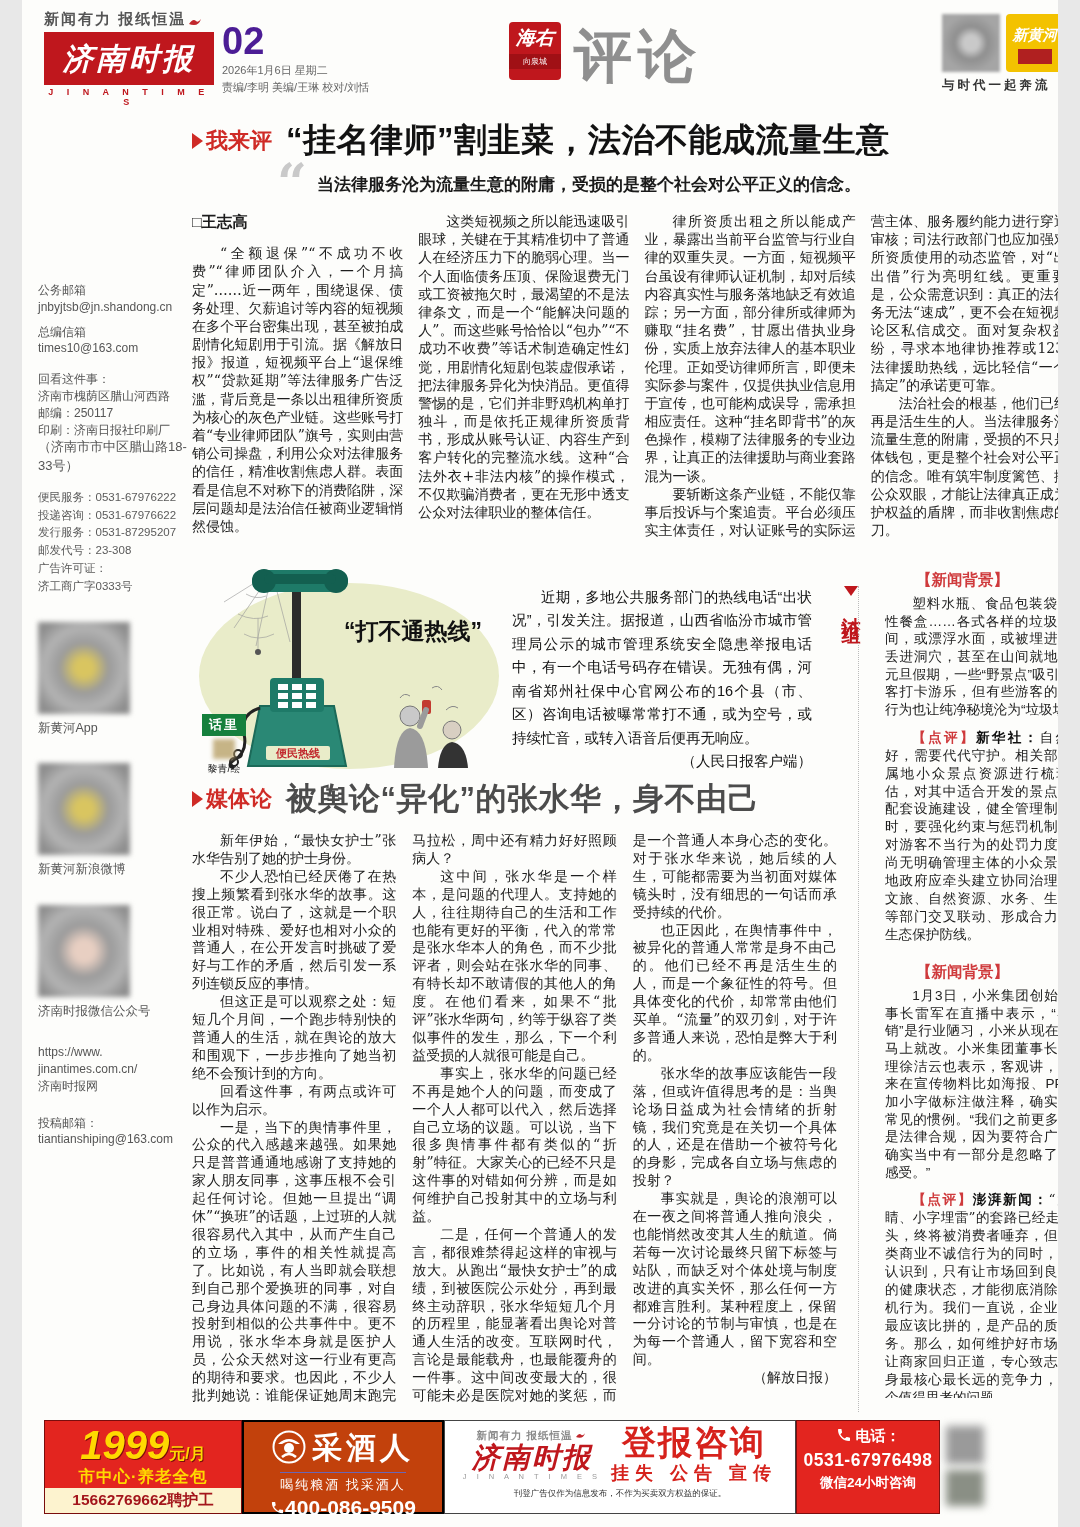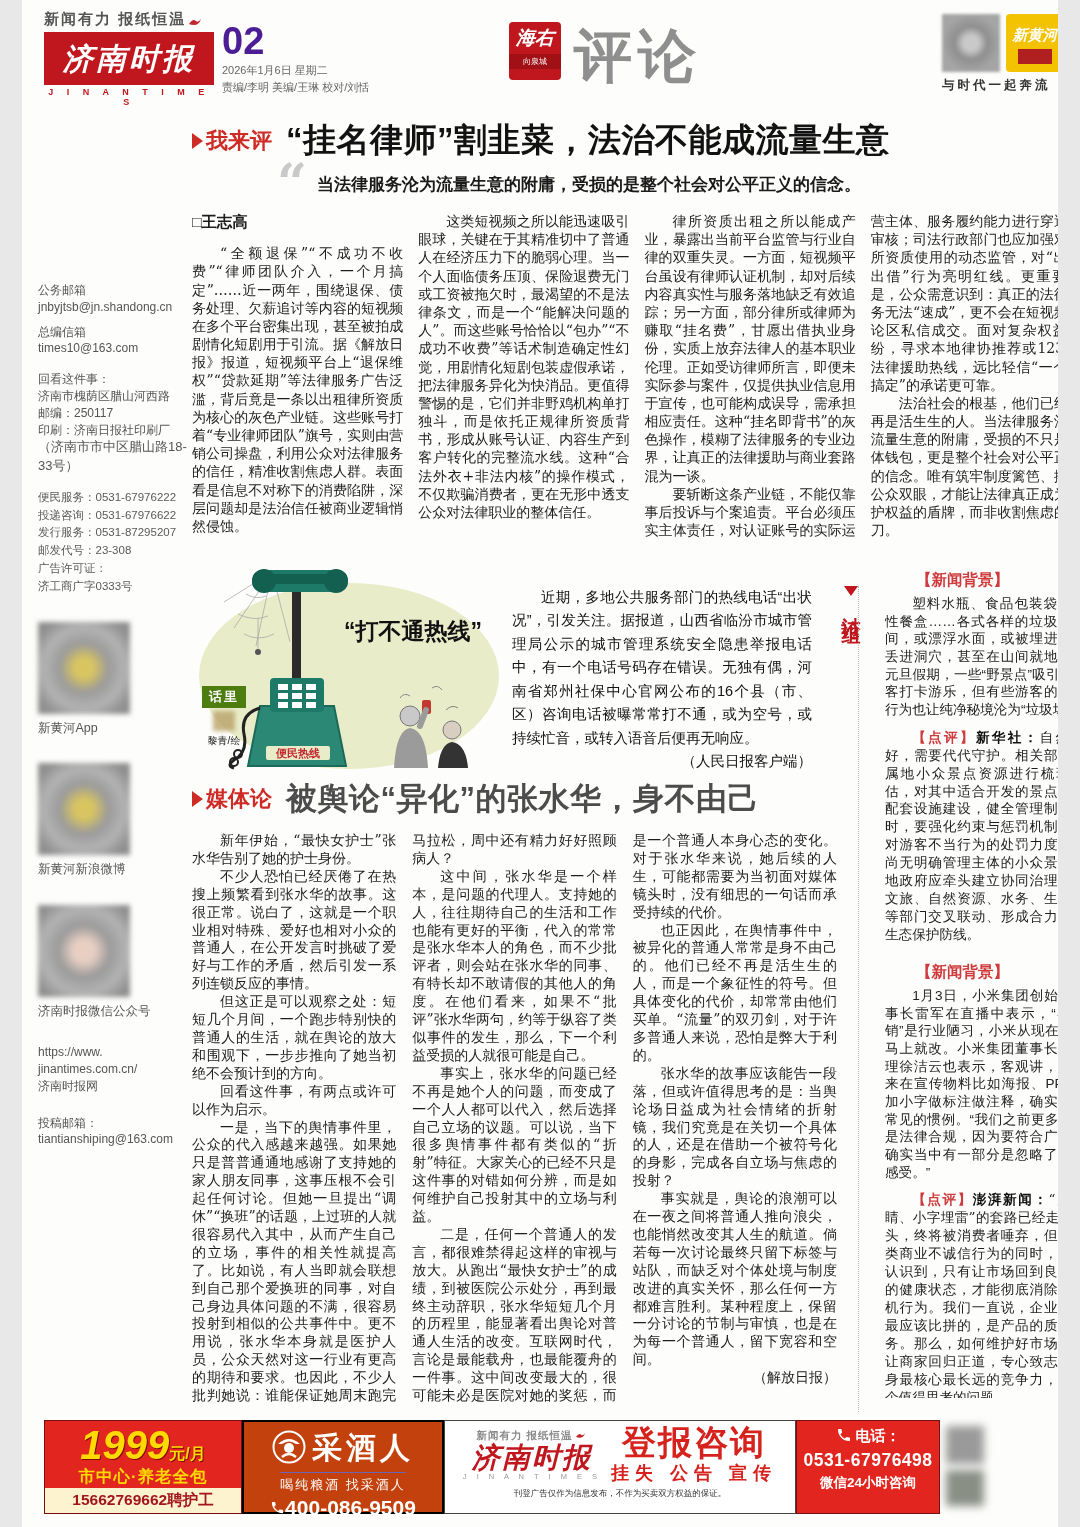--- a/index.html
+++ b/index.html
@@ -48,21 +48,21 @@
   .headline2{font-size:31px;font-weight:900;color:#4c4c4c;letter-spacing:0.5px;white-space:nowrap;}
   .a2-body{position:absolute;left:170px;top:832px;width:645px;height:580px;
            column-count:3;column-gap:16px;overflow:hidden;
            font-family:"DejaVu Serif",serif;font-size:14px;line-height:1.28;color:#1d1d1d;text-align:justify;}
   .attri{text-align:right;text-indent:0 !important;}
   
   .cartoon-wrap{position:absolute;left:172px;top:558px;width:640px;height:212px;}
   .cartoon-svg{position:absolute;left:0;top:0;}
   .cartoon-caption{position:absolute;left:150px;top:58px;font-size:23px;font-weight:900;color:#111;white-space:nowrap;}
   .huali-badge{position:absolute;left:8px;top:128px;width:44px;text-align:center;}
-  .huali-box{background:#4d7c0f;color:#fff;font-weight:bold;font-size:13px;padding:2px 4px;letter-spacing:2px;}
+  .huali-box{background:#15803d;color:#fff;font-weight:bold;font-size:13px;padding:2px 4px;letter-spacing:2px;margin-top:28px;}
   .huali-seal{width:22px;height:20px;margin:3px auto;background:#b9a26a;filter:blur(2px);opacity:.8;}
   .huali-artist{font-size:10px;color:#222;}
   .cartoon-text{position:absolute;left:318px;top:28px;width:300px;
                 font-size:14.5px;line-height:1.62;color:#111;text-align:justify;}
   .cartoon-text p{margin:0;text-indent:2em;}
   .cartoon-attri{text-align:right;text-indent:0 !important;}
   .discuss-vert{position:absolute;left:816px;top:586px;height:170px;
                 writing-mode:vertical-rl;color:#bf171d;font-weight:900;font-size:19px;letter-spacing:5px;
                 display:flex;align-items:center;}
   .arrow-down-sm{width:0;height:0;border-left:7px solid transparent;border-right:7px solid transparent;

